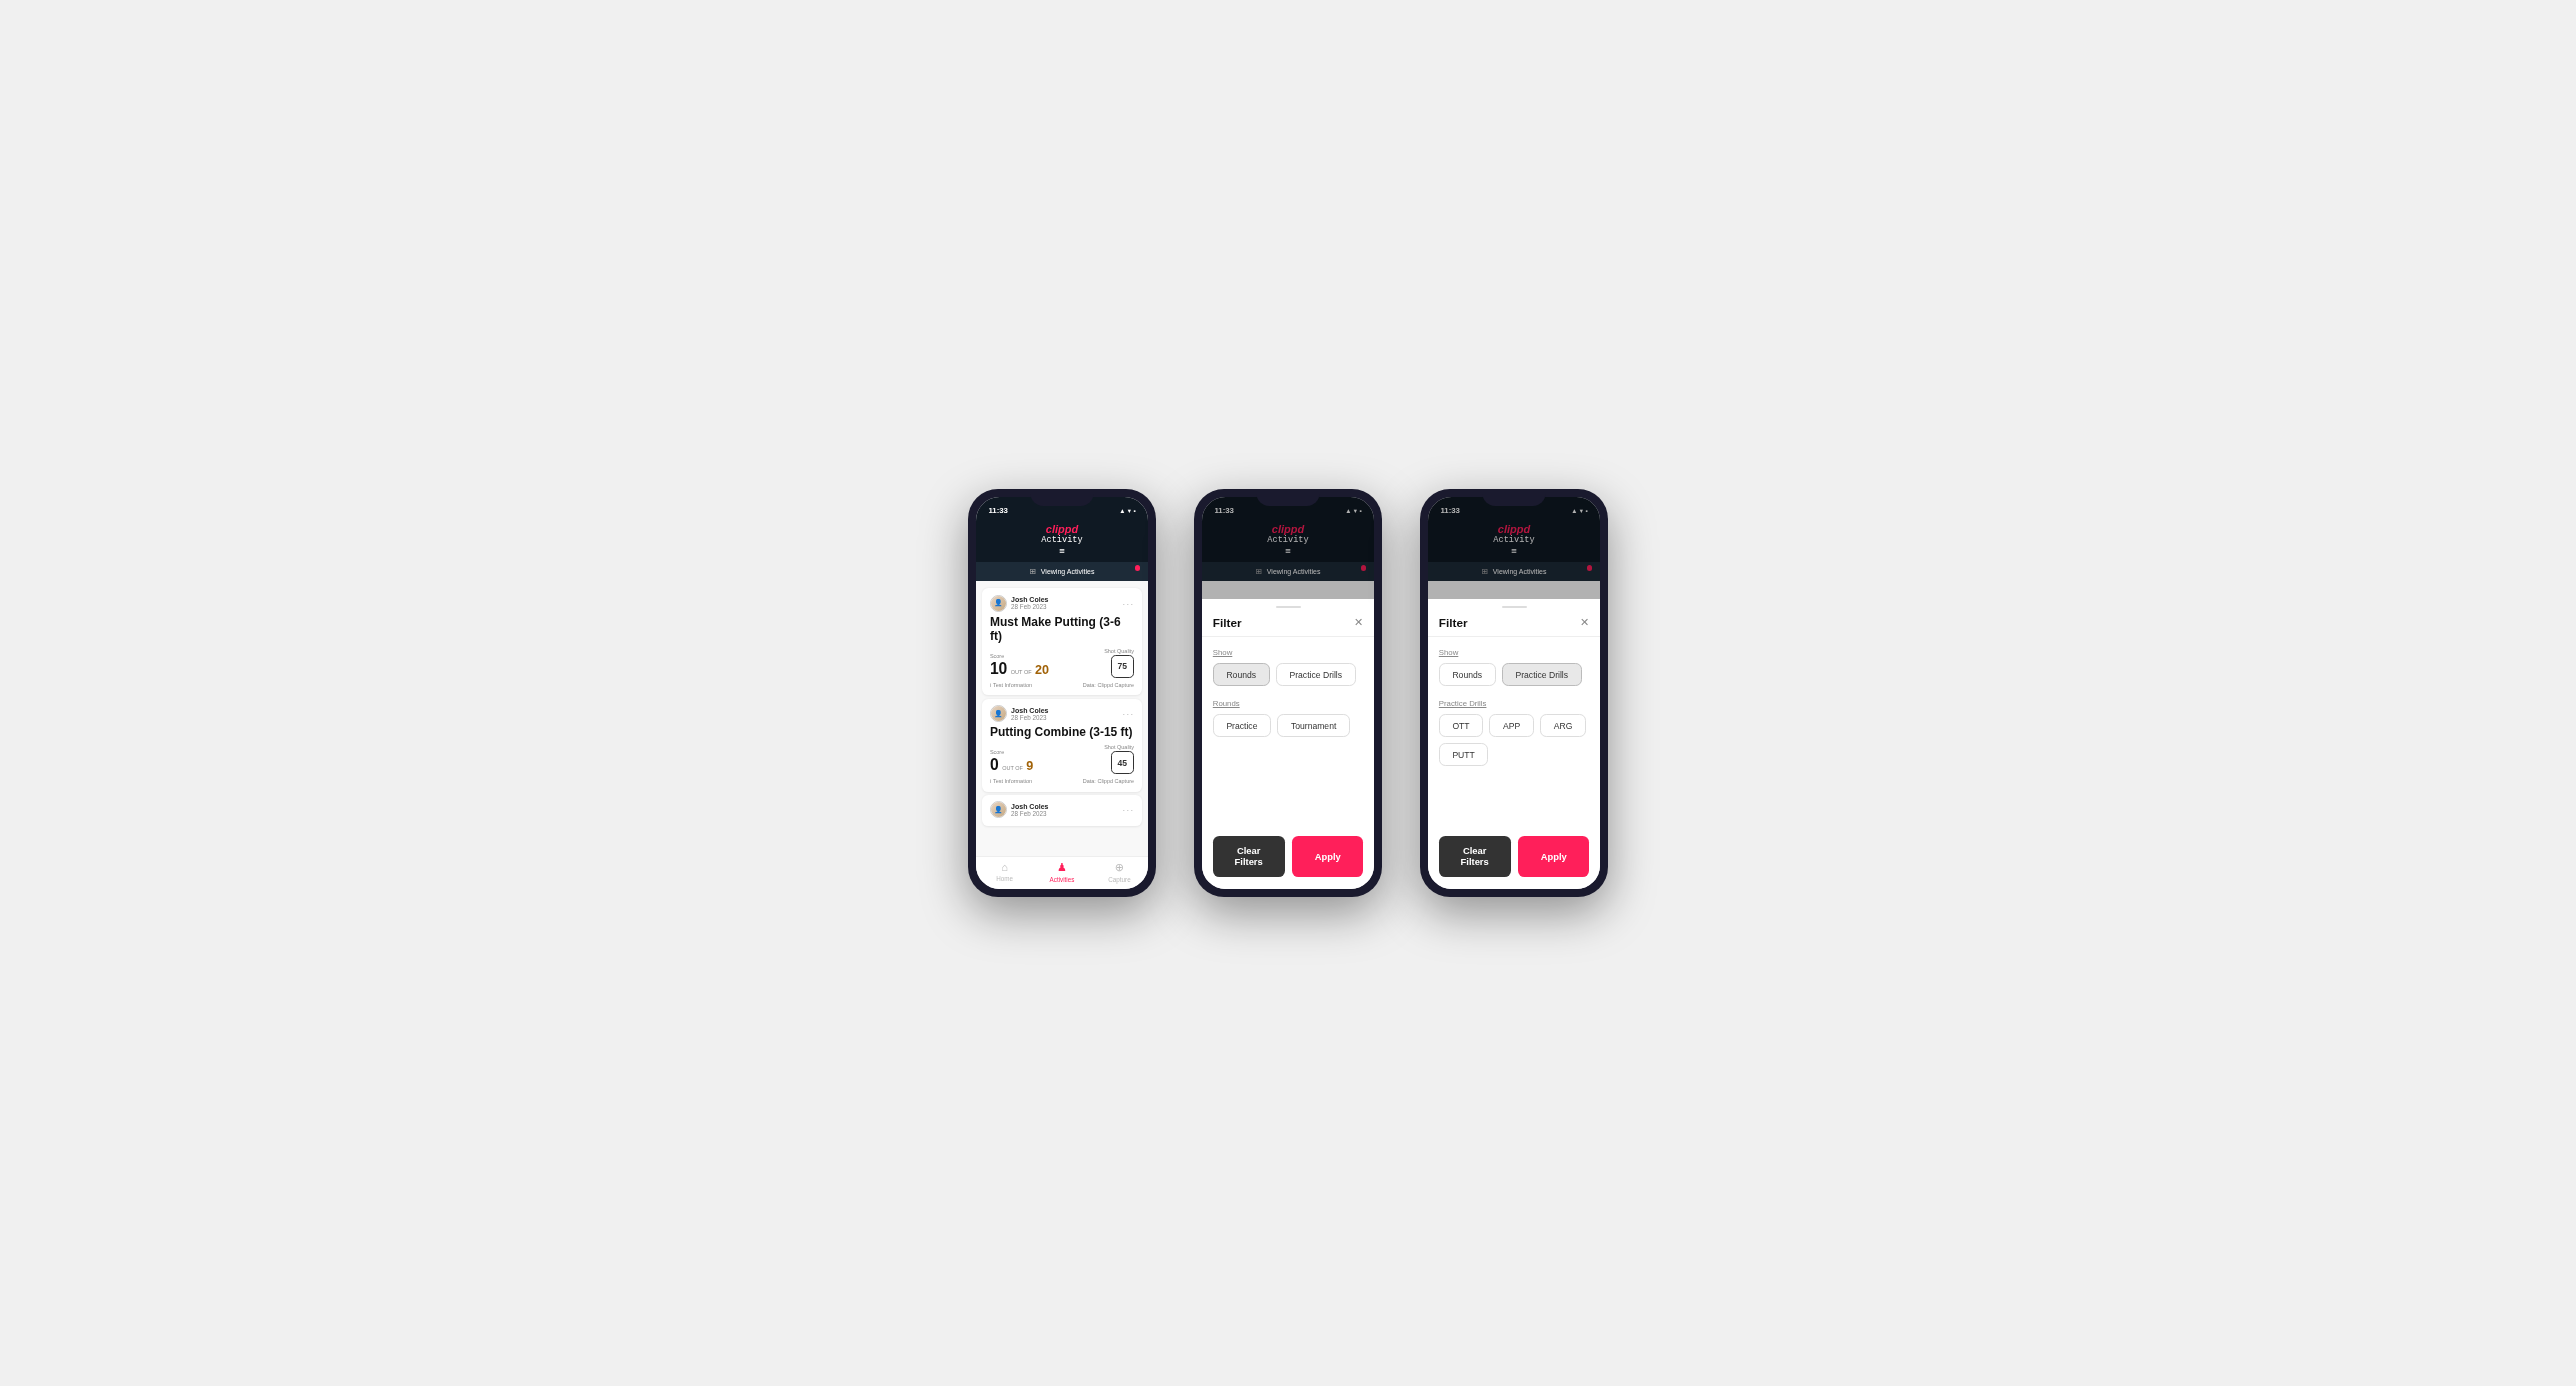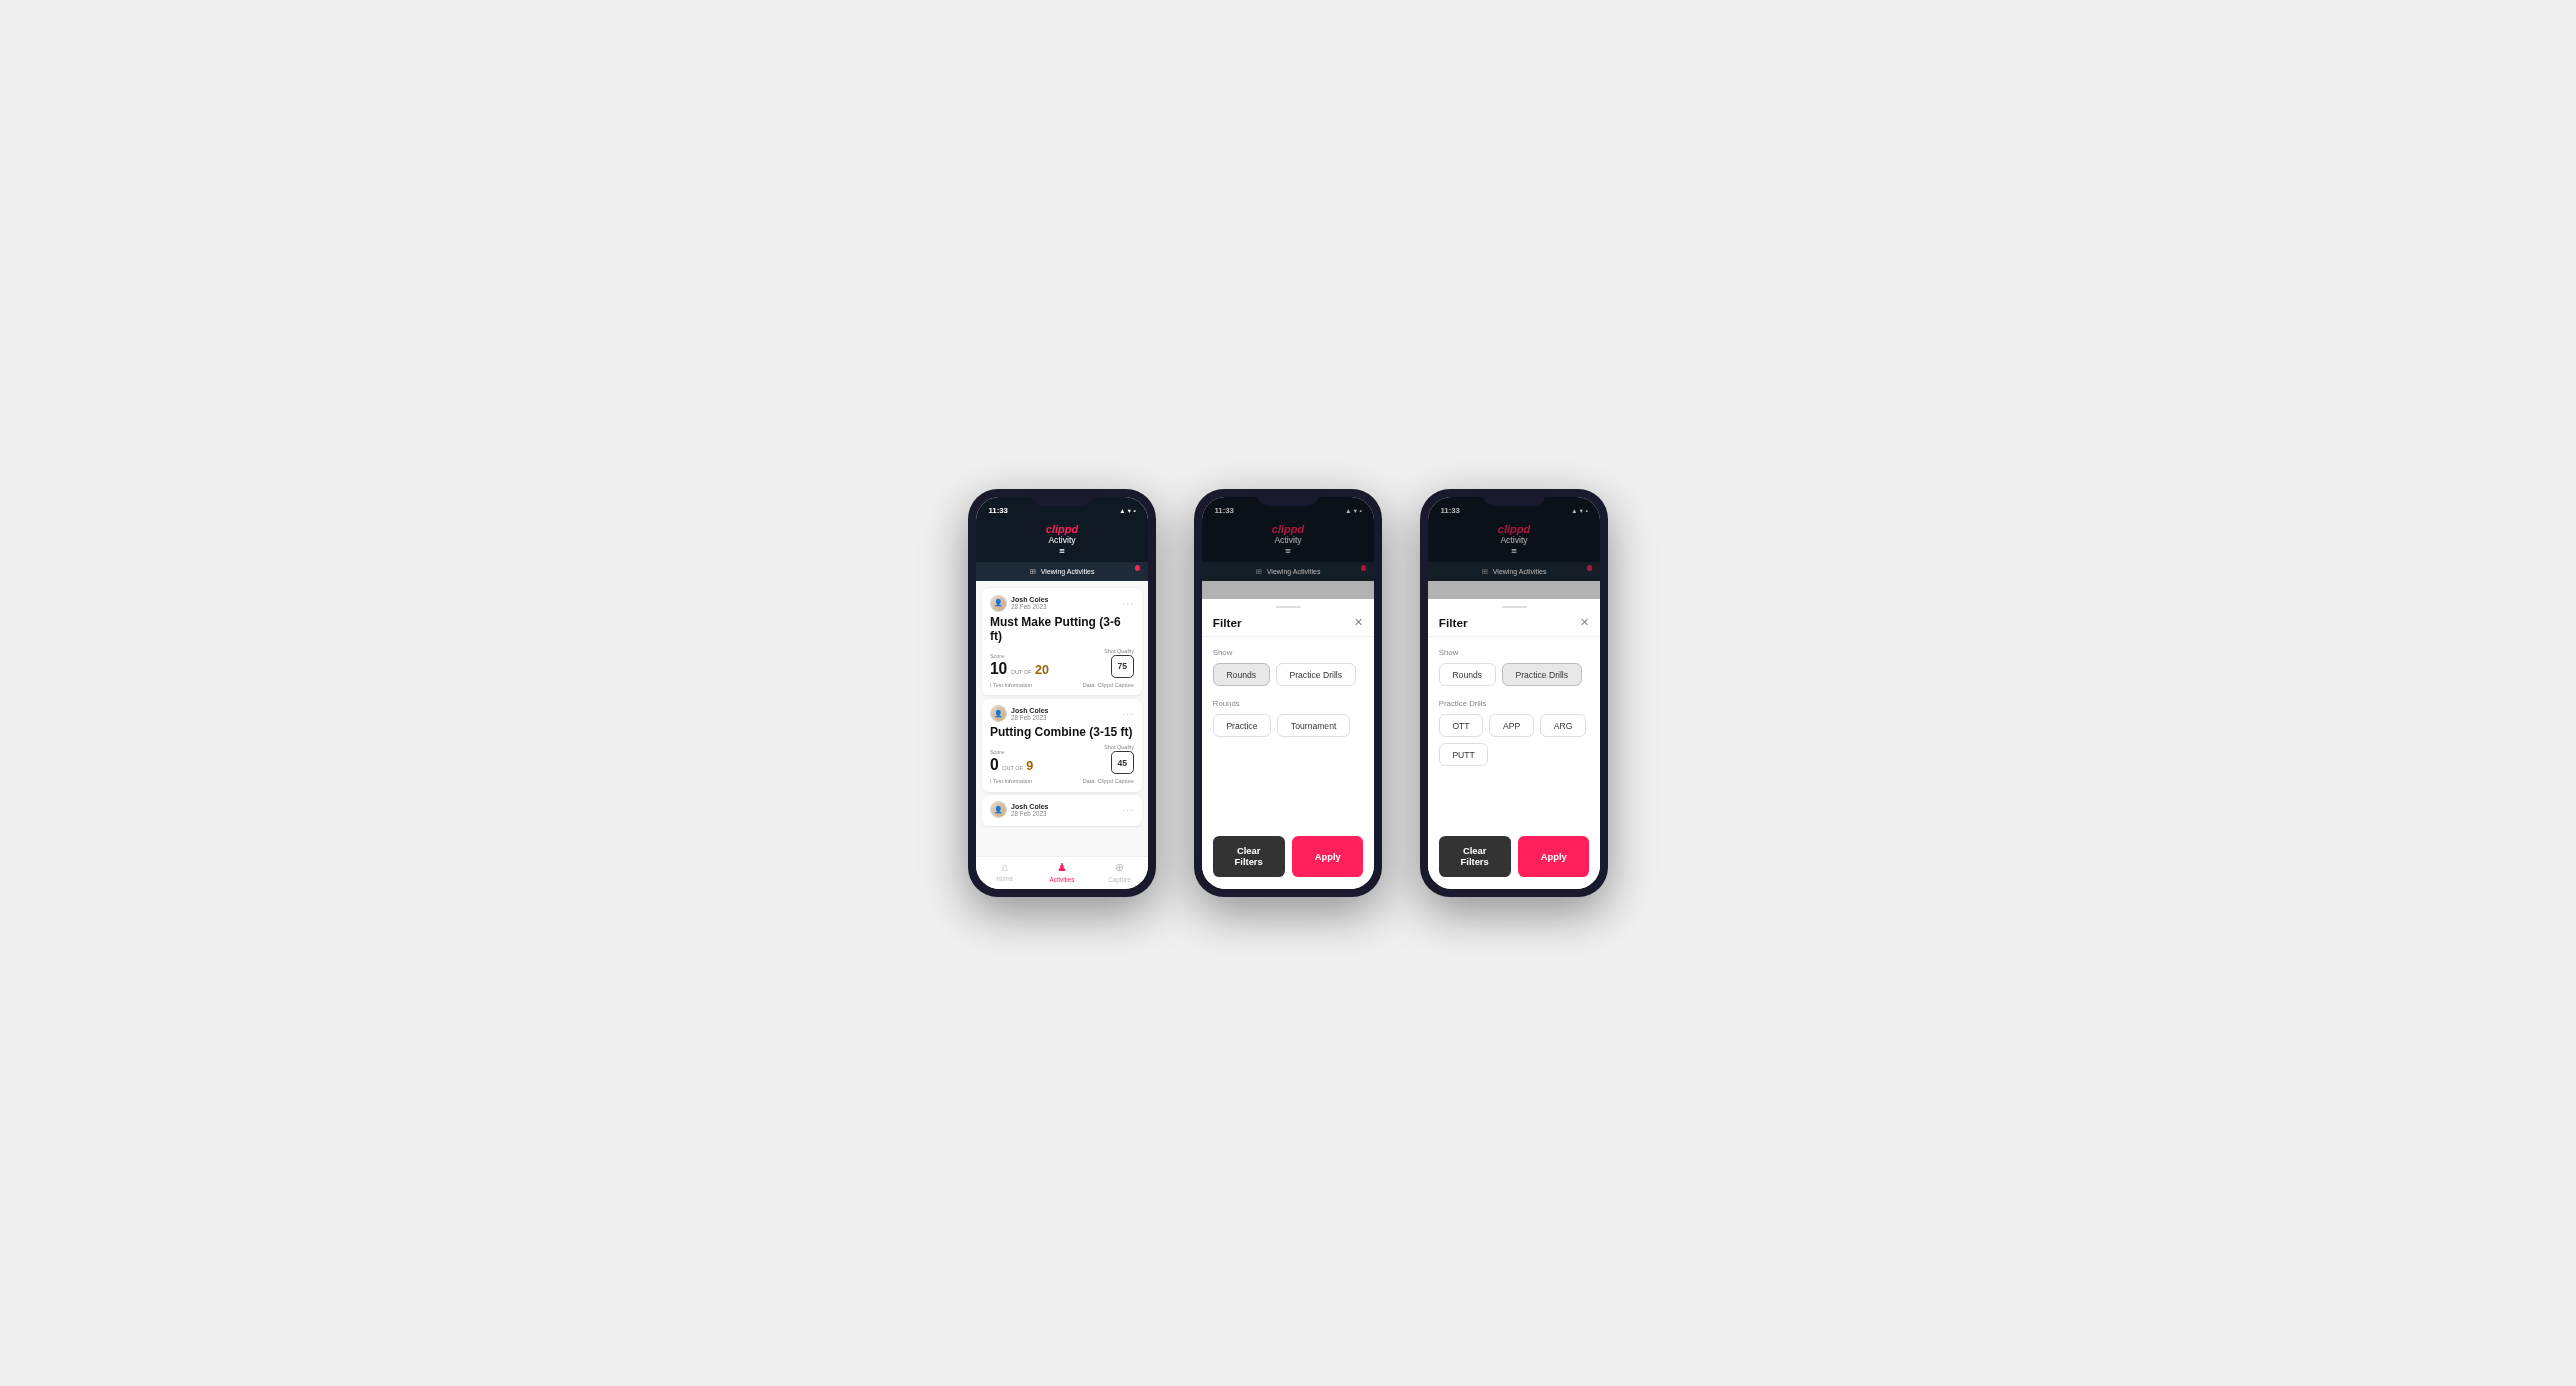--- a/index.html
+++ b/index.html
@@ -79,20 +79,21 @@
     .app-logo {
       color: #ff1f5a;
       font-weight: 900;
       font-size: 11px;
       font-style: italic;
     }
     .app-title {
       color: #fff;
       font-size: 8.6px;
       font-weight: 500;
+      font-family: Liberation Mono, monospace;
     }
     .menu-icon { color: #fff; font-size: 9.4px; }
 
     
     .filter-bar {
       background: #1d2b38;
       padding: 4.7px 7.8px;
       display: flex;
       align-items: center;
       justify-content: center;
@@ -251,20 +252,21 @@
     .modal-body {
       flex: 1;
       padding: 11px 11px 0;
       overflow: hidden;
     }
     .filter-section-label {
       font-size: 7.8px;
       color: #888;
       font-weight: 500;
       margin-bottom: 6.3px;
+      text-decoration: underline;
     }
     .filter-chips {
       display: flex;
       gap: 6.3px;
       flex-wrap: wrap;
       margin-bottom: 12.6px;
     }
     .chip {
       padding: 5.5px 12.6px;
       border: 0.8px solid #ddd;

